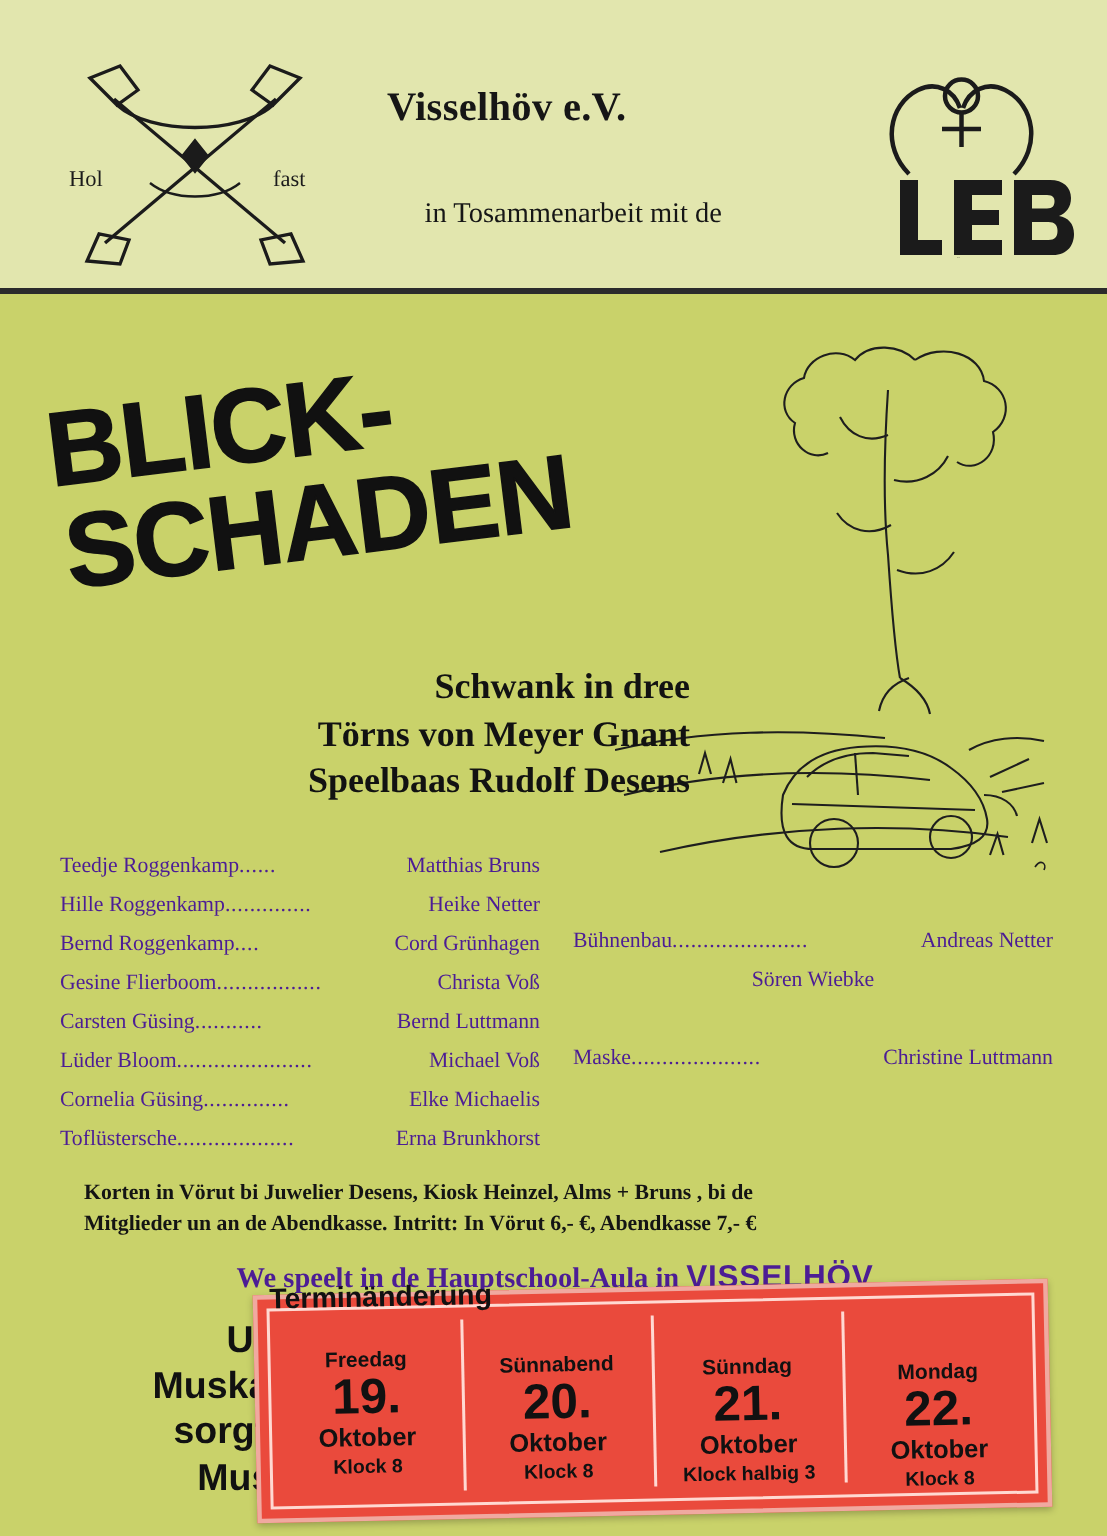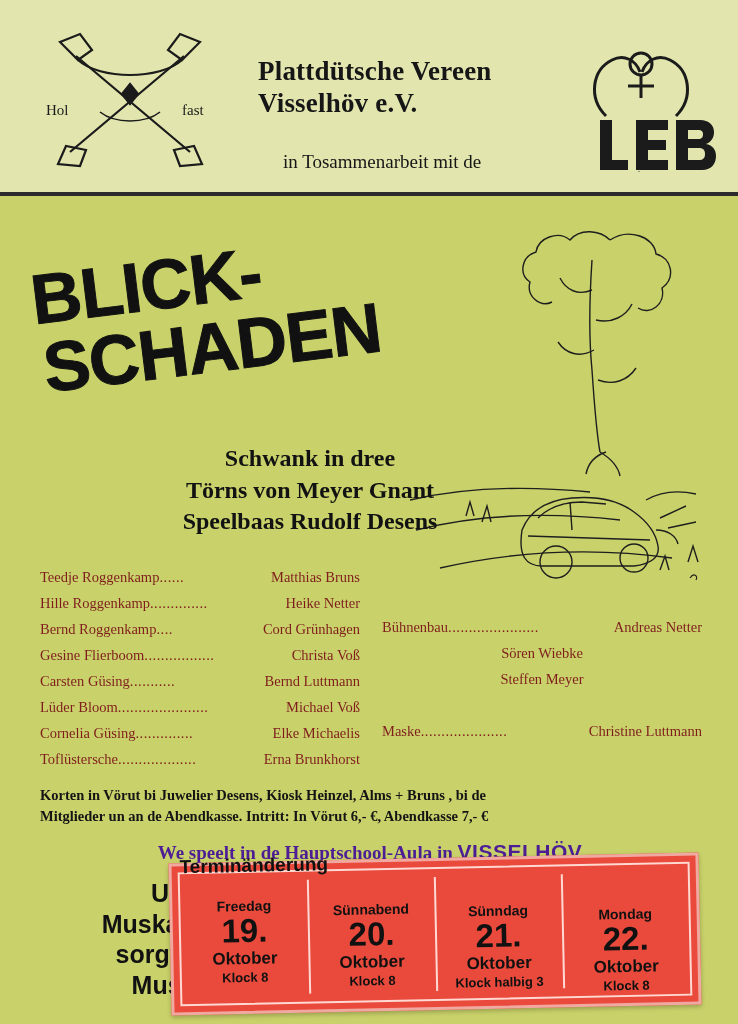--- a/index.html
+++ b/index.html
@@ -31,21 +31,21 @@
     width: 738px;
     height: 196px;
     background: #e2e6ae;
     border-bottom: 4px solid #2b2b2b;
     box-sizing: border-box;
   }
 
   .logo-x {
     position: absolute;
     left: 30px;
-    top: 24px;
+    top: 34px;
     width: 200px;
     height: 150px;
   }
   .logo-x svg { display: block; }
   .logo-x .holtxt, .logo-x .fasttxt {
     position: absolute;
     font-family: "Liberation Serif", serif;
     font-size: 15px;
     color: #1b1b1b;
   }
@@ -62,21 +62,21 @@
     font-family: "Liberation Serif", serif;
     font-weight: bold;
     font-size: 27px;
     color: #161616;
     line-height: 1.18;
     letter-spacing: 0.2px;
   }
   .org-sub {
     position: absolute;
     left: 283px;
-    top: 151px;
+    top: 132px;
     font-family: "Liberation Serif", serif;
     font-size: 19px;
     color: #161616;
   }
 
   .leb-logo {
     position: absolute;
     right: 22px;
     top: 20px;
     width: 150px;
@@ -102,21 +102,21 @@
     letter-spacing: -1px;
     white-space: nowrap;
   }
   .title-line.two { margin-left: 4px; }
 
   .subtitle {
     position: absolute;
     left: 160px;
     top: 443px;
     width: 300px;
-    text-align: center;
+    text-align: right;
     font-family: "Liberation Serif", serif;
     font-weight: bold;
     font-size: 24px;
     line-height: 1.32;
     color: #121212;
   }
 
   
   .drawing {
     position: absolute;
@@ -136,21 +136,21 @@
   }
   .cast-right {
     position: absolute;
     left: 382px;
     top: 594px;
     width: 320px;
   }
   .cast-row {
     font-family: "Liberation Serif", serif;
     font-size: 14.5px;
-    color: #7f1d1d;
+    color: #4c1d95;
     line-height: 1.0;
     height: 26px;
     white-space: nowrap;
     display: flex;
     align-items: baseline;
   }
   .cast-row .role { flex: 0 0 auto; }
   .cast-row .dots {
     flex: 1 1 auto;
     overflow: hidden;
@@ -158,21 +158,21 @@
     letter-spacing: 0.5px;
   }
   .cast-row .person { flex: 0 0 auto; }
   .cast-row.right-only {
     justify-content: center;
   }
 
   
   .info {
     position: absolute;
-    left: 40px;
+    left: 56px;
     top: 785px;
     width: 660px;
     font-family: "Liberation Serif", serif;
     font-weight: bold;
     font-size: 14.5px;
     line-height: 1.45;
     color: #141414;
   }
   .venue {
     position: absolute;
@@ -292,21 +292,20 @@
         <path d="M36 122 L28 140 L50 142 L56 126 Z"></path>
         <path d="M164 122 L172 140 L150 142 L144 126 Z"></path>
         <path d="M100 60 l8 10 -8 10 -8 -10 z" fill="#1b1b1b"></path>
         <path d="M70 88 C85 100, 115 100, 130 88" stroke-width="1.6"></path>
       </svg>
       <span class="holtxt">Hol</span>
       <span class="fasttxt">fast</span>
     </div>
 
     <div class="org-title">
-      <div class="line">Plattdütsche Vereen</div>
       <div class="line">Visselhöv e.V.</div>
     </div>
     <div class="org-sub">in Tosammenarbeit mit de</div>
 
     <div class="leb-logo">
       <svg width="150" height="160" viewBox="0 0 150 160">
         <g fill="none" stroke="#1b1b1b" stroke-width="3">
           <path d="M40 96 C22 78, 26 50, 46 40 C58 34, 70 40, 74 52"></path>
           <path d="M110 96 C128 78, 124 50, 104 40 C92 34, 80 40, 76 52"></path>
           <circle cx="75" cy="44" r="11"></circle>
@@ -420,23 +419,20 @@
       <span class="dots"></span>
       <span class="person"></span>
     </div>
     <div class="cast-row">
       <span class="role">Bühnenbau</span>
       <span class="dots">......................</span>
       <span class="person">Andreas Netter</span>
     </div>
     <div class="cast-row right-only">
       <span class="person">Sören Wiebke</span>
-    </div>
-    <div class="cast-row right-only">
-      <span class="person">Steffen Meyer</span>
     </div>
     <div class="cast-row">
       <span class="role"></span>
       <span class="dots"></span>
       <span class="person"></span>
     </div>
     <div class="cast-row">
       <span class="role">Maske</span>
       <span class="dots">.....................</span>
       <span class="person">Christine Luttmann</span>

